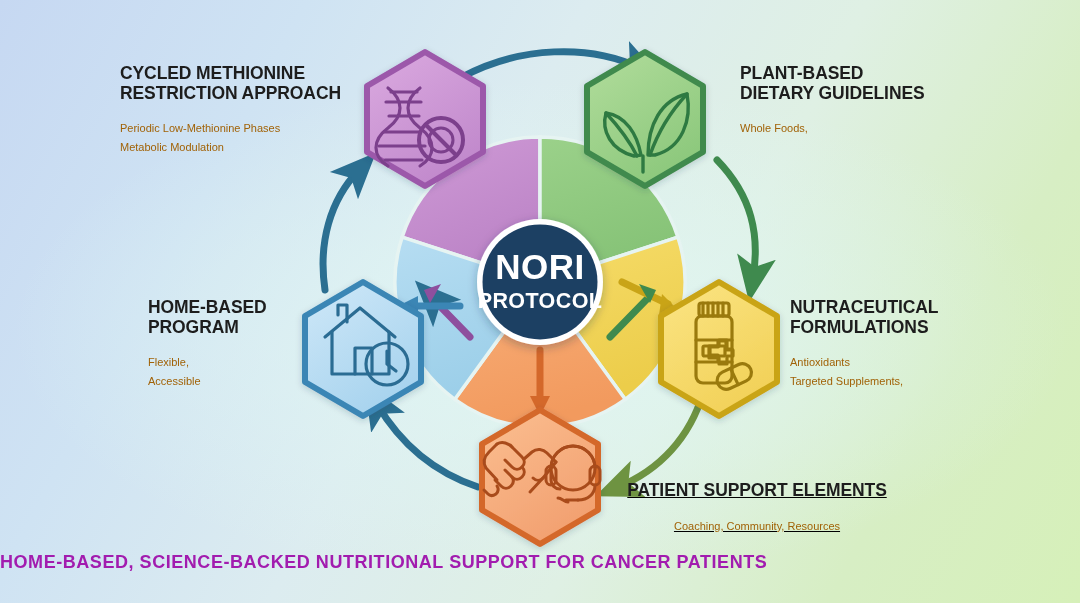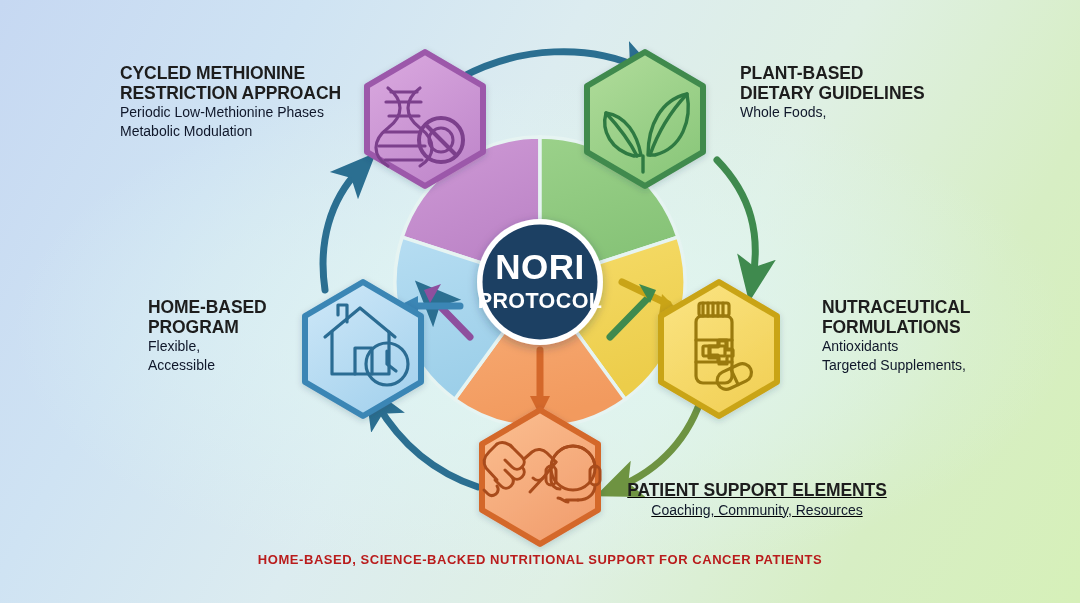--- a/index.html
+++ b/index.html
@@ -13,37 +13,36 @@
   }
   #stage { position:absolute; inset:0; }
   svg.layer { position:absolute; left:0; top:0; width:1080px; height:603px; }
 
   .txtblk { position:absolute; }
   .ttl {
     font-weight:bold; font-size:17.5px; line-height:19.5px;
     color:#1d1d1d; letter-spacing:-0.1px;
   }
   .sub {
-    font-size:14px; line-height:18.5px; color:#0f172a; margin-top:0;
+    font-size:11px; line-height:18.5px; color:#a16207; margin-top:16px;
   }
   .right { text-align:left; }
   .left  { text-align:left; }
   .center{ text-align:center;text-decoration:underline; }
 
   #blk-cycled { left:120px;  top:64px;  width:222px; }
   #blk-plant  { left:740px;  top:64px;  width:230px; }
-  #blk-nutra  { left:822px;  top:298px; width:230px; }
+  #blk-nutra  { left:790px;  top:298px; width:230px; }
   #blk-patient{ left:612px;  top:481px; width:290px; }
   #blk-home   { left:148px;  top:298px; width:140px; }
 
   #footer {
     position:absolute; left:0; right:0; top:552px;
-    text-align:center;
-    font-weight:bold; font-size:13px; letter-spacing:0.55px;
-    color:#b91c1c;
+    font-weight:bold; font-size:18px; letter-spacing:0.55px;
+    color:#a21caf;
   }
 </style>
 </head>
 <body>
 
 <div id="stage">
 
   <svg class="layer" viewBox="0 0 1080 603">
     <defs>
 

